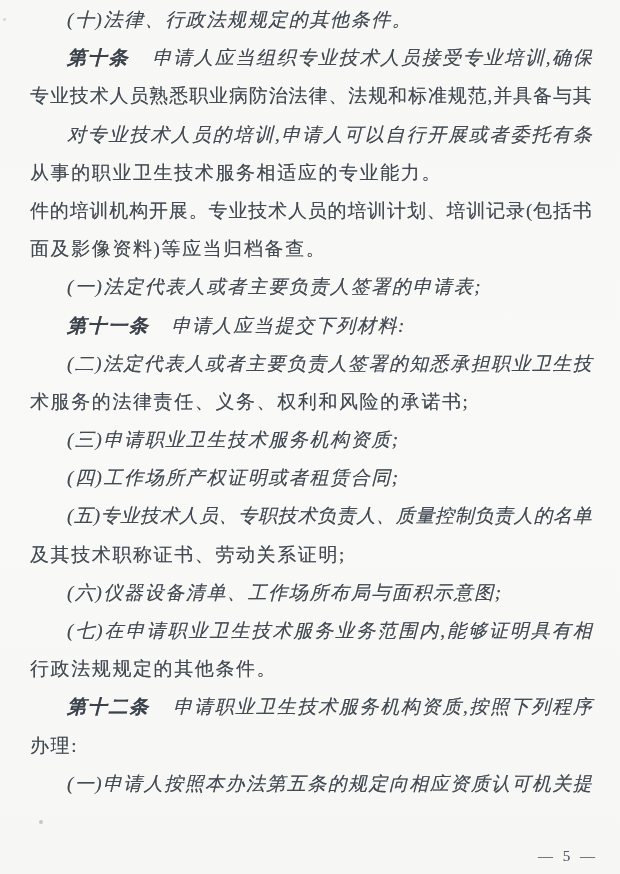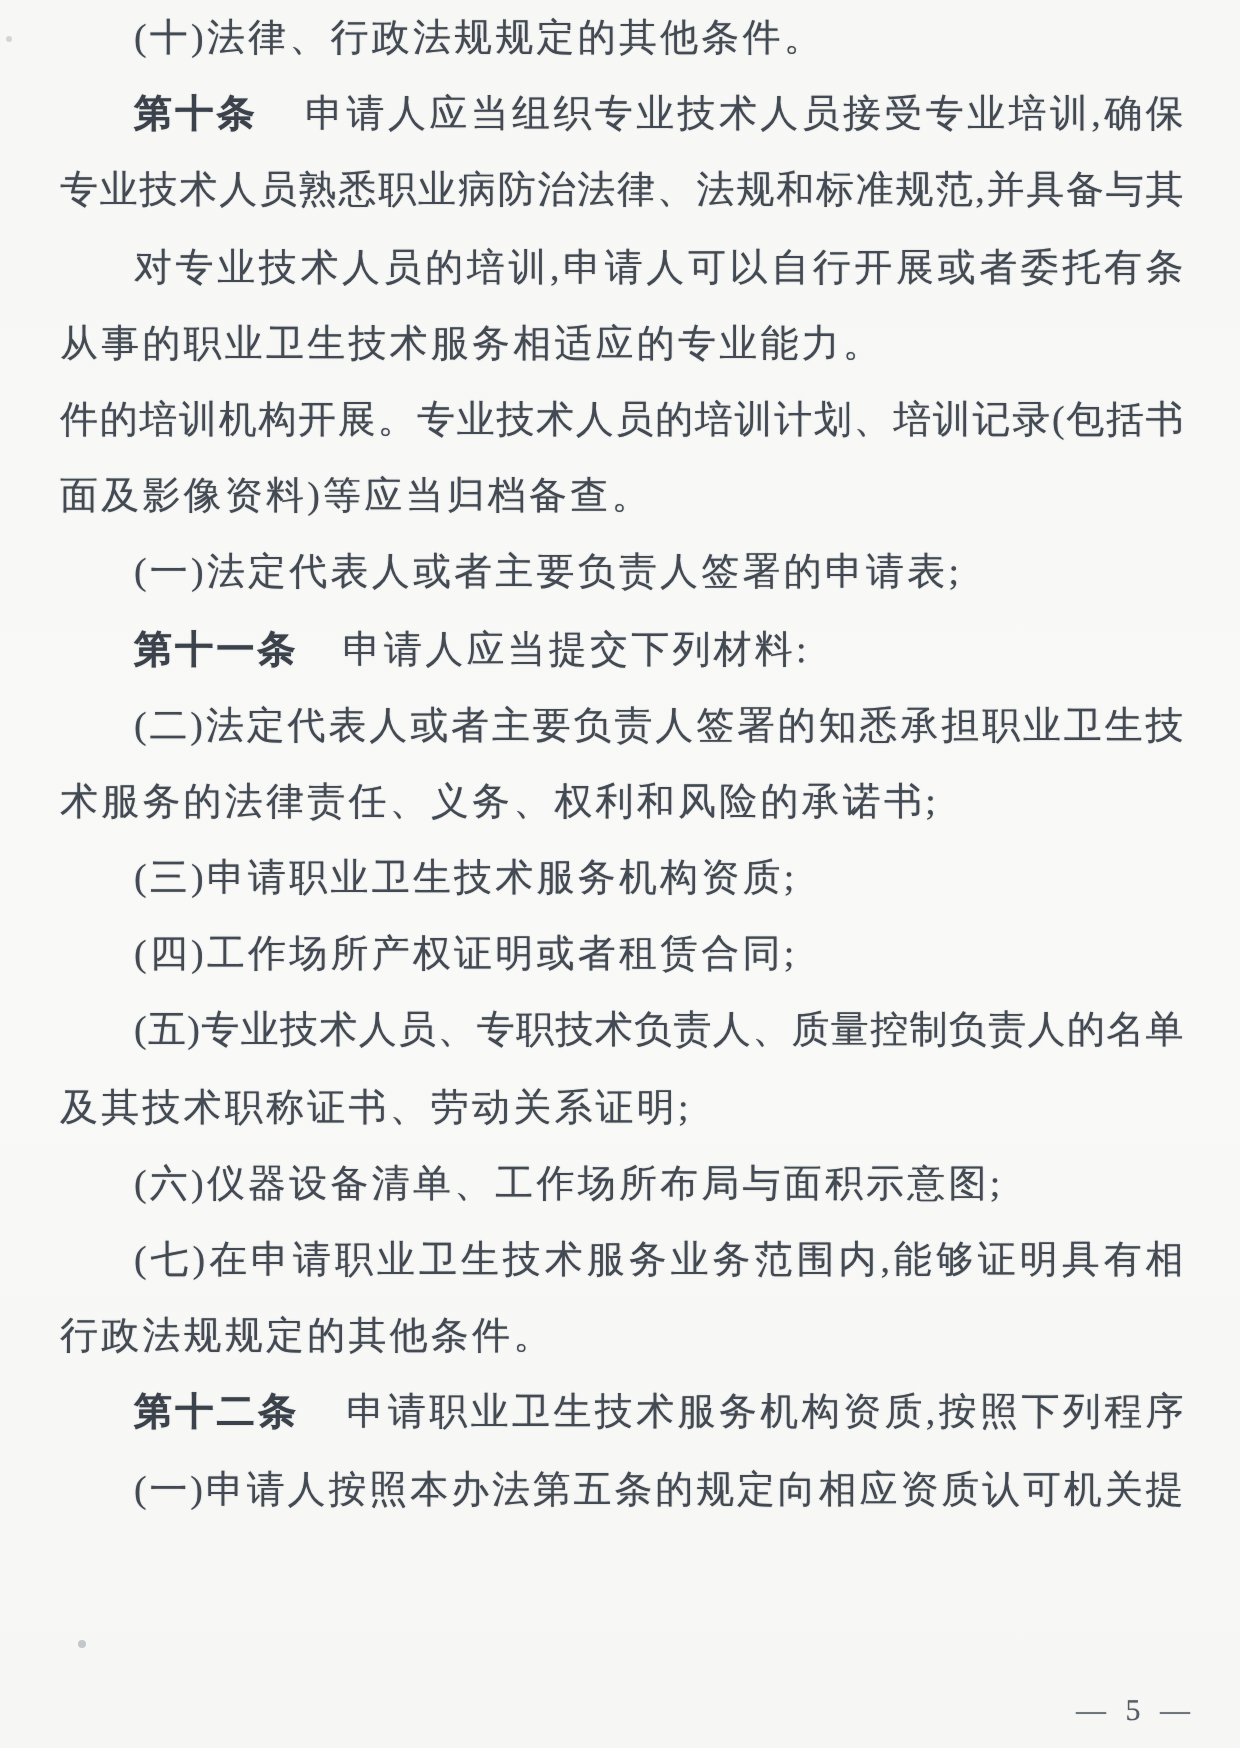--- a/index.html
+++ b/index.html
@@ -20,21 +20,21 @@
     width: 562px;
   }
   .line {
     height: 38.2px;
     line-height: 38.2px;
     font-size: 19px;
     letter-spacing: 1.6px;
     white-space: nowrap;
     text-shadow: 0 0 0.6px rgba(67, 74, 83, 0.55);
   }
-  .line.indent { text-indent: 37px; }
+  .line.indent { text-indent: 37px; font-style: italic; }
   .line.justify {
     letter-spacing: 0.2px;
     white-space: normal;
     text-align: justify;
     text-align-last: justify;
     text-justify: inter-character;
   }
   .seg { display: inline; }
   .seg-bold {
     font-family: "Liberation Sans", "DejaVu Sans", sans-serif;
@@ -75,18 +75,19 @@
       <div class="line indent justify"><span class="seg">(二)法定代表人或者主要负责人签署的知悉承担职业卫生技</span></div>
       <div class="line"><span class="seg">术服务的法律责任、义务、权利和风险的承诺书;</span></div>
       <div class="line indent"><span class="seg">(三)申请职业卫生技术服务机构资质;</span></div>
       <div class="line indent"><span class="seg">(四)工作场所产权证明或者租赁合同;</span></div>
       <div class="line indent justify"><span class="seg">(五)专业技术人员、专职技术负责人、质量控制负责人的名单</span></div>
       <div class="line"><span class="seg">及其技术职称证书、劳动关系证明;</span></div>
       <div class="line indent"><span class="seg">(六)仪器设备清单、工作场所布局与面积示意图;</span></div>
       <div class="line indent justify"><span class="seg">(七)在申请职业卫生技术服务业务范围内,能够证明具有相</span></div>
       <div class="line"><span class="seg">行政法规规定的其他条件。</span></div>
       <div class="line indent justify"><span class="seg seg-bold">第十二条</span><span class="heading-gap"></span><span class="seg">申请职业卫生技术服务机构资质,按照下列程序</span></div>
+      <div class="line"><span class="seg">办理:</span></div>
       <div class="line indent justify"><span class="seg">(一)申请人按照本办法第五条的规定向相应资质认可机关提</span></div>
     </div>
   <div class="speck speck-a"></div>
   <div class="speck speck-b"></div>
   <div class="footer">— 5 —</div>
 </div>
 
 </body></html>

